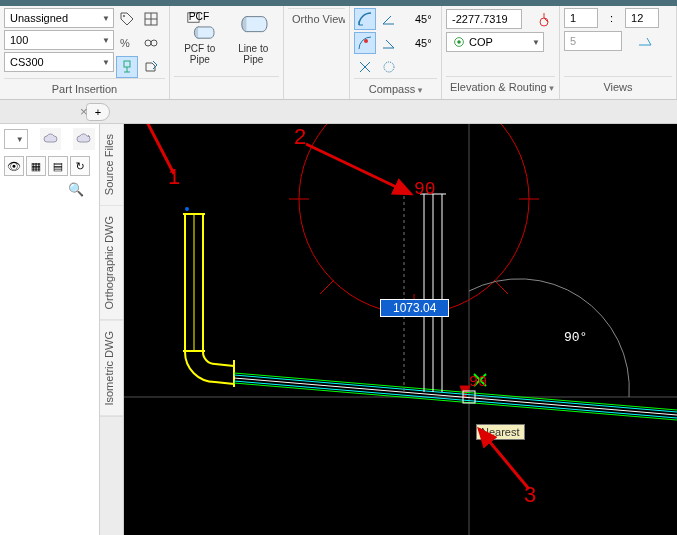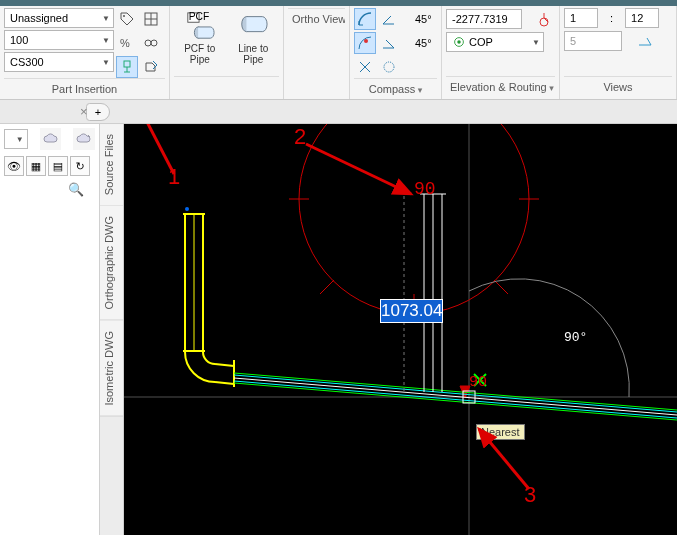--- a/index.html
+++ b/index.html
@@ -50,21 +50,21 @@
   .searchicon { text-align: right; font-size: 13px; padding-right: 10px; color: #555; }
 
   
   .sidetabs { width: 24px; background: #ececec; border-right: 1px solid #cfcfcf; display: flex; flex-direction: column; }
   .stab { flex: 0 0 auto; writing-mode: vertical-rl; transform: rotate(180deg); padding: 10px 3px; color: #555; border-top: 1px solid #cfcfcf; text-align: center; background: #f4f4f4; font-size: 11px; }
 
   
   .canvas { flex: 1; background: #000; position: relative; overflow: hidden; }
   .canvas svg { position: absolute; inset: 0; }
 
-  .dimbox { position: absolute; background: #1060d0; color: #fff; padding: 1px 0; font-size: 17px; border: 1px solid #fff; }
+  .dimbox { position: absolute; background: #1060d0; color: #fff; padding: 1px 12px; font-size: 12px; border: 1px solid #fff; }
   .snap { position: absolute; background: #f3eebb; border: 1px solid #777; padding: 1px 4px; font-size: 11px; color: #333; }
   .angtxtred { position: absolute; color: #d00; font-family: "Courier New", monospace; font-size: 18px; }
   .angtxtgray { position: absolute; color: #ffffff; font-family: "Courier New", monospace; font-size: 13px; }
 
   .annot { position: absolute; color: #d00; font-size: 22px; font-family: Arial; font-weight: normal; }
   .annarrow { position: absolute; }
 </style>
 </head>
 <body>
 

